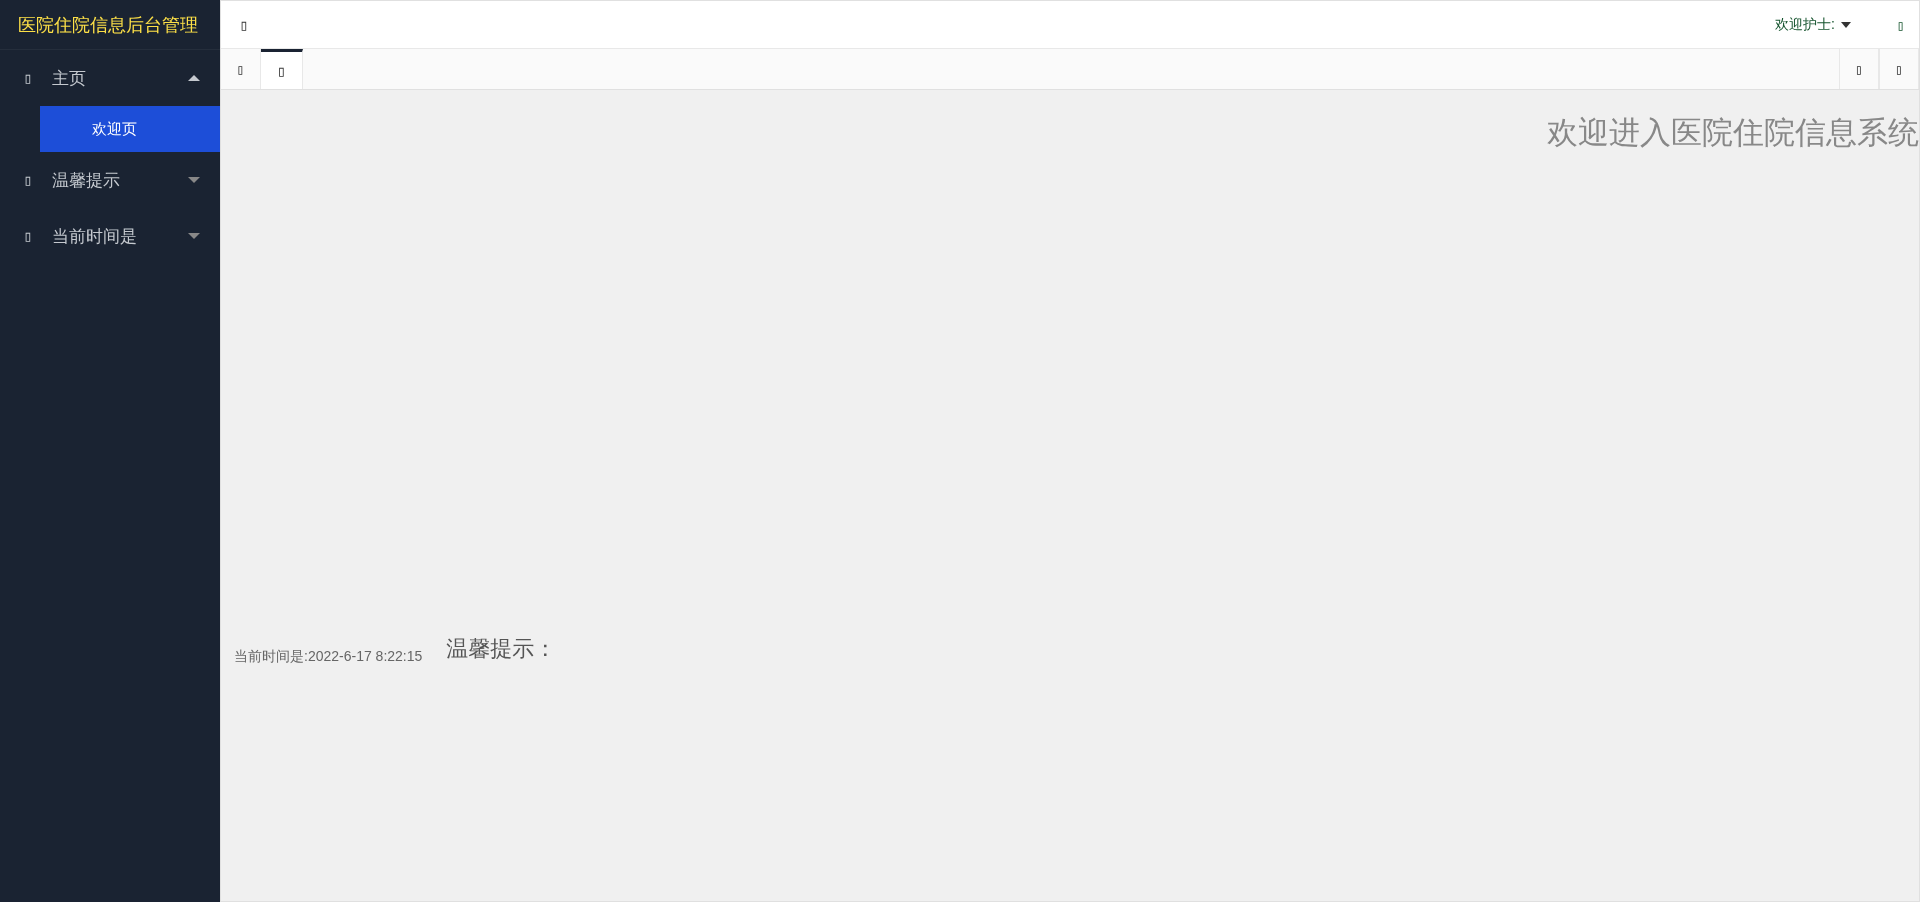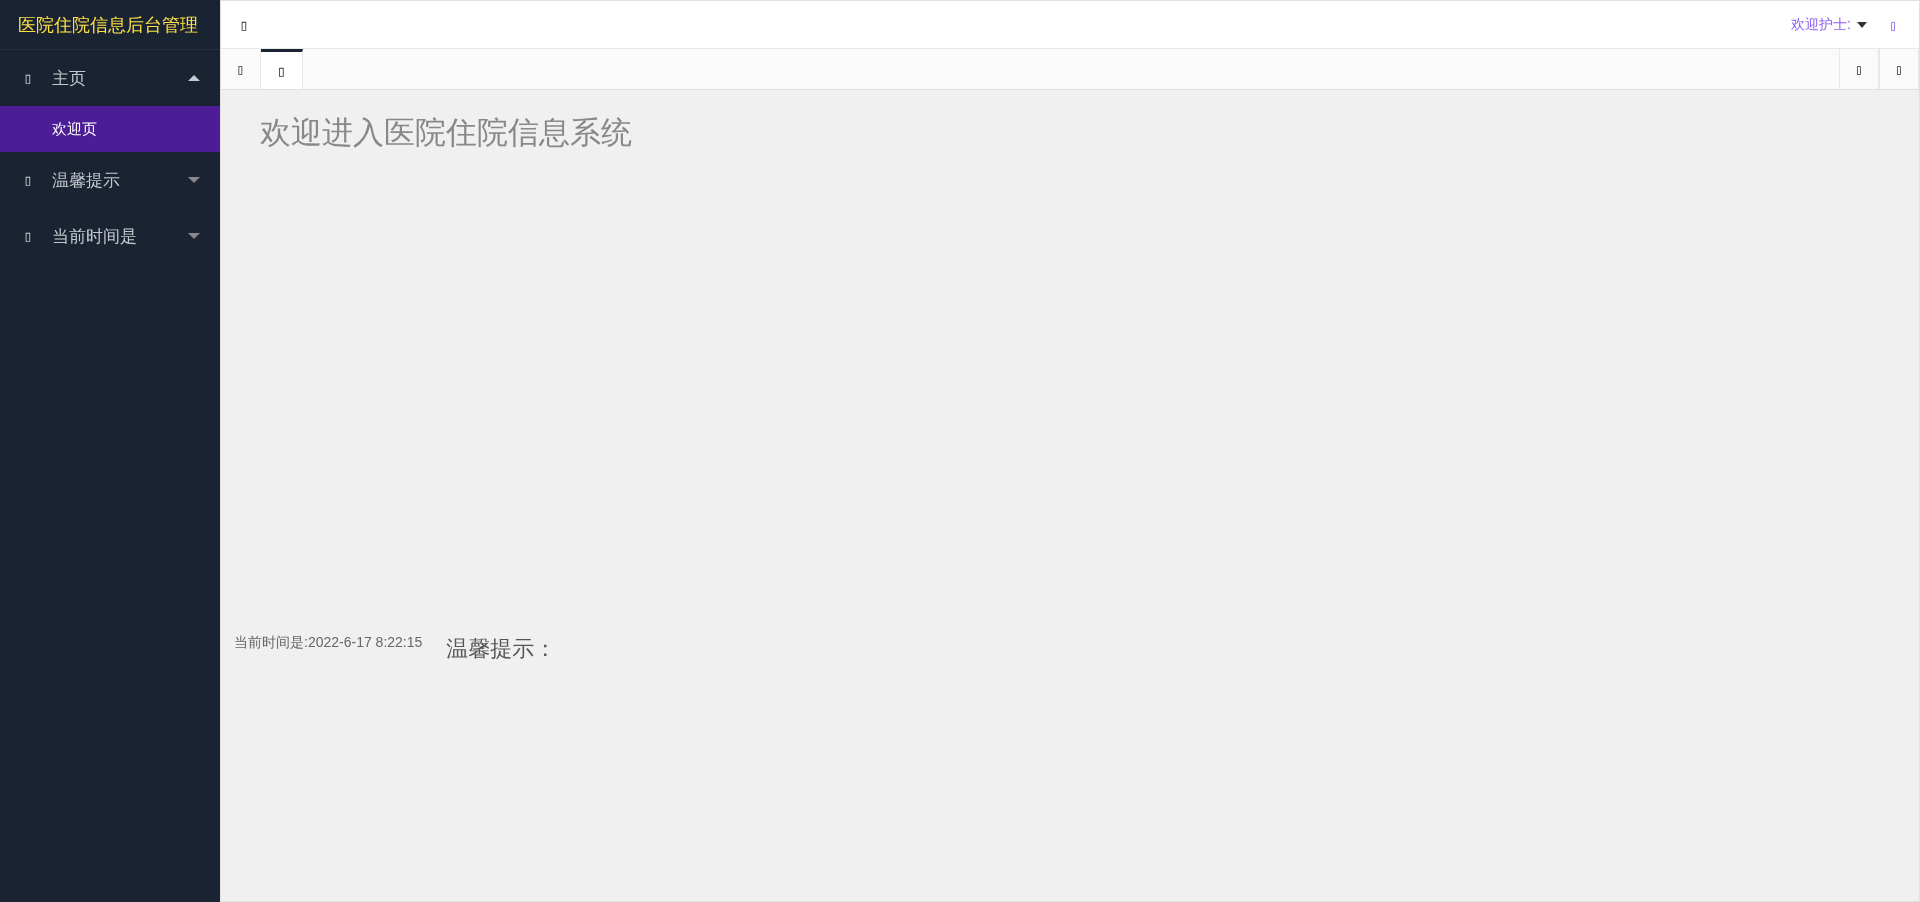--- a/index.html
+++ b/index.html
@@ -68,22 +68,23 @@
     }
     .submenu-item {
       height: 46px;
       display: flex;
       align-items: center;
       padding-left: 52px;
       font-size: 15px;
       cursor: pointer;
     }
     .submenu-item.active {
-      background: #4c1d95;
+      background: #1d4ed8;
       color: #fff;
+      margin-left: 40px;
     }
     .main {
       flex: 1;
       display: flex;
       flex-direction: column;
       border: 1px solid #e0e0e0;
     }
     .topbar {
       height: 48px;
       display: flex;
@@ -98,23 +99,24 @@
       font-size: 15px;
       color: #333;
       cursor: pointer;
       display: flex;
       align-items: center;
       justify-content: center;
     }
     .topbar-right {
       display: flex;
       align-items: center;
-      gap: 8px;
-      font-size: 14px;
-      color: #8b5cf6;
+      gap: 24px;
+      font-size: 14px;
+      color: #14532d;
+      text-align: right;
     }
     .user-dropdown {
       display: flex;
       align-items: center;
       cursor: pointer;
       gap: 6px;
     }
     .triangle-down {
       width: 0;
       height: 0;
@@ -170,43 +172,43 @@
       border-top: 3px solid #1a2332;
       background: #fff;
     }
     .content {
       flex: 1;
       background: #f0f0f0;
       position: relative;
       overflow: hidden;
     }
     .welcome-title {
-      text-align: left;
+      text-align: right;
       font-size: 31px;
       color: #888;
       padding-top: 22px;
       font-weight: normal;
-      padding-left: 39px;
     }
     .watermark {
       position: absolute;
       top: 50%;
       left: 50%;
       transform: translate(-50%, -50%);
       font-size: 41px;
       color: #cc0000;
       white-space: nowrap;
       font-family: "SimSun", serif;
       letter-spacing: 1px;
     }
     .bottom-info {
       position: absolute;
       bottom: 235px;
       left: 13px;
       display: flex;
+      align-items: flex-end;
       gap: 4px;
     }
     .current-time {
       font-size: 14px;
       color: #666;
     }
     .warm-tip {
       font-size: 22px;
       color: #555;
       margin-left: 20px;

